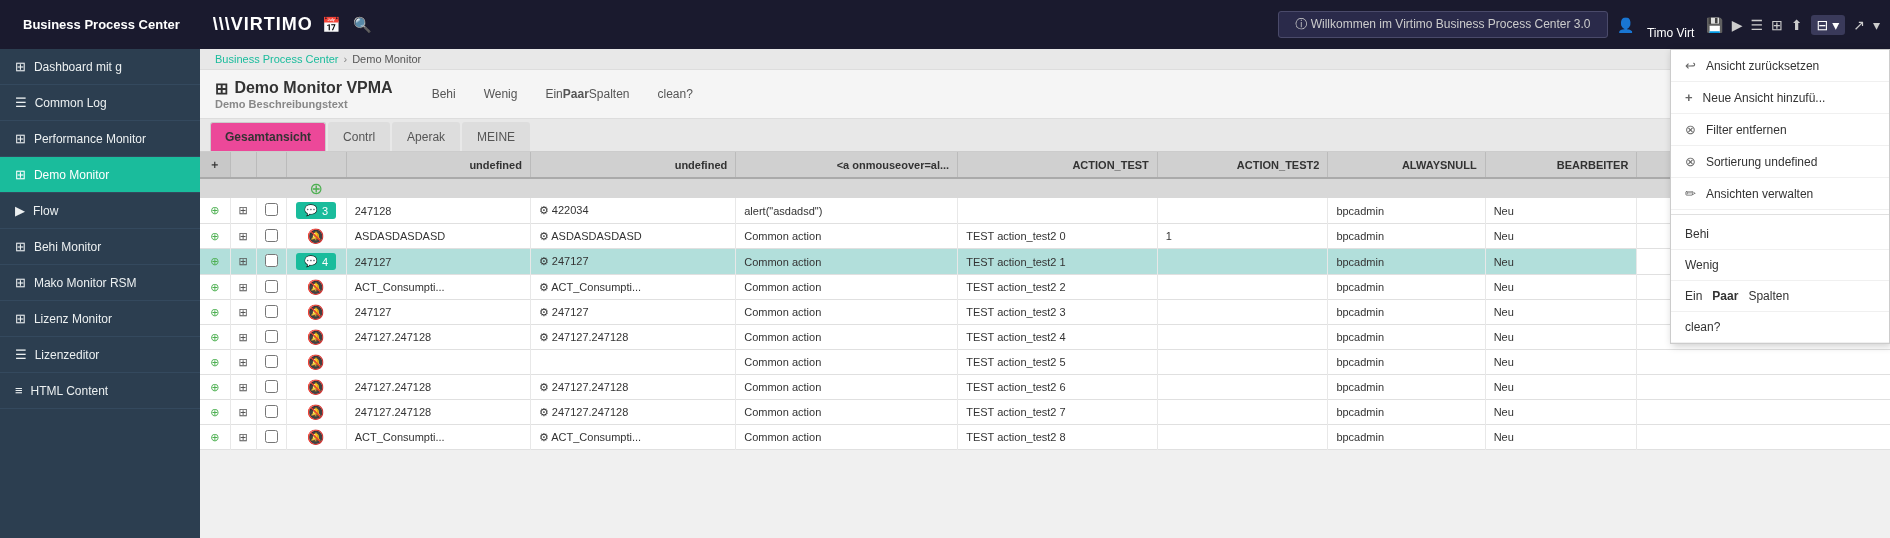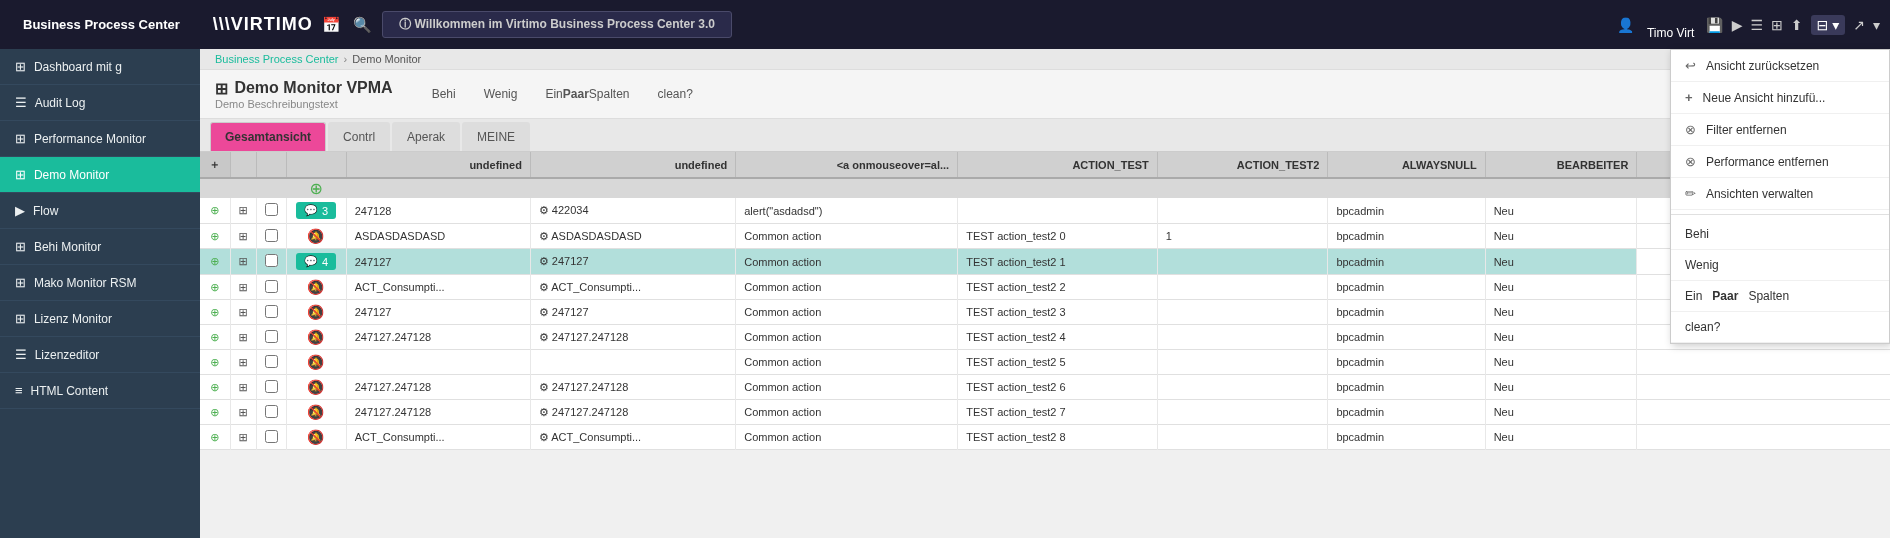--- a/index.html
+++ b/index.html
@@ -31,22 +31,21 @@
     }
     .header-icons {
       display: flex;
       gap: 12px;
       color: #ccc;
       font-size: 15px;
     }
     .header-center {
       flex: 1;
       display: flex;
-      justify-content: flex-start;
-      font-weight: bold;
+      justify-content: flex-end;
     }
     .welcome-msg {
       background: #2a2a4a;
       border: 1px solid #4a4a6a;
       color: #ccc;
       padding: 4px 16px;
       border-radius: 3px;
       font-size: 12px;
     }
     .header-right {
@@ -134,20 +133,21 @@
       font-size: 16px;
       font-weight: bold;
       color: #333;
       display: flex;
       align-items: center;
       gap: 6px;
     }
     .page-subtitle {
       font-size: 11px;
       color: #888;
+      font-weight: bold;
     }
     .title-tabs {
       display: flex;
       gap: 20px;
       margin-left: 20px;
     }
     .title-tab {
       font-size: 12px;
       color: #555;
       cursor: pointer;
@@ -340,21 +340,21 @@
 
 <div class="main-layout">
 
   <div class="sidebar">
     <div class="sidebar-item">
       <span class="s-icon">⊞</span>
       <span>Dashboard mit g</span>
     </div>
     <div class="sidebar-item">
       <span class="s-icon">☰</span>
-      <span>Audit Log</span>
+      <span>Common Log</span>
     </div>
     <div class="sidebar-item">
       <span class="s-icon">⊞</span>
       <span>Performance Monitor</span>
     </div>
     <div class="sidebar-item active">
       <span class="s-icon">⊞</span>
       <span>Demo Monitor</span>
     </div>
     <div class="sidebar-item">
@@ -605,21 +605,21 @@
     <div class="dropdown-item">
       <span class="d-icon plus-icon">+</span>
       <span>Neue Ansicht hinzufü...</span>
     </div>
     <div class="dropdown-item">
       <span class="d-icon">⊗</span>
       <span>Filter entfernen</span>
     </div>
     <div class="dropdown-item">
       <span class="d-icon">⊗</span>
-      <span>Performance entfernen</span>
+      <span>Sortierung undefined</span>
     </div>
     <div class="dropdown-item">
       <span class="d-icon">✏</span>
       <span>Ansichten verwalten</span>
     </div>
     <div class="dropdown-separator"></div>
     <div class="dropdown-item">Behi</div>
     <div class="dropdown-item">Wenig</div>
     <div class="dropdown-item">Ein<strong>Paar</strong>Spalten</div>
     <div class="dropdown-item">clean?</div>

